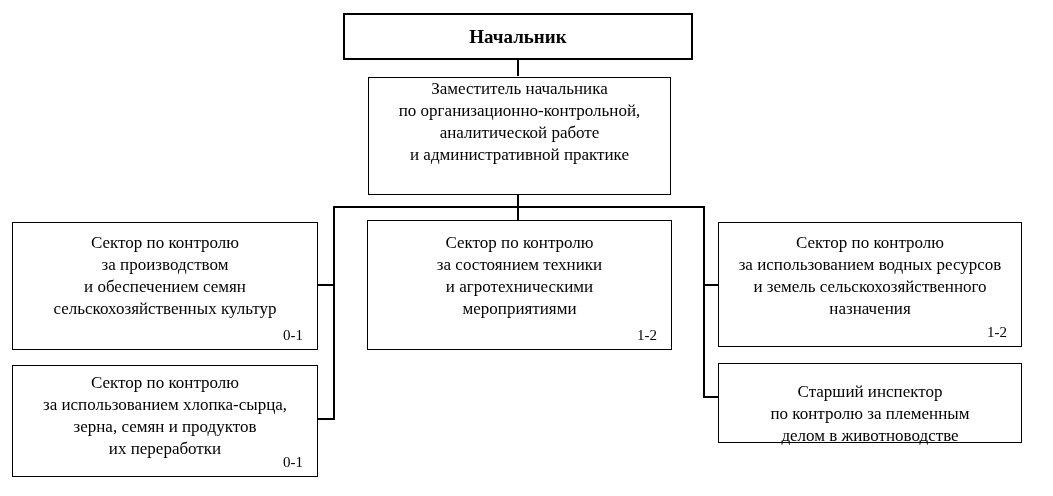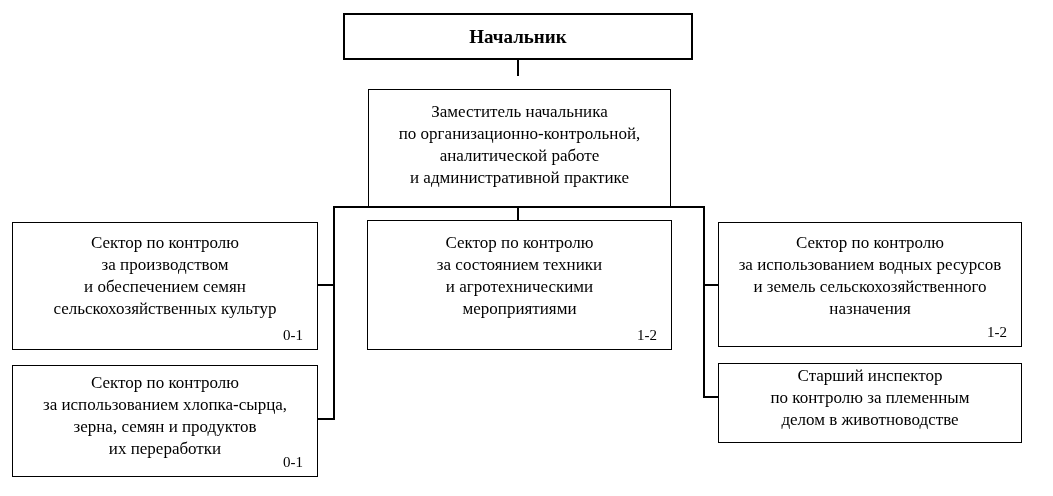--- a/index.html
+++ b/index.html
@@ -29,26 +29,26 @@
     font-size: 15px;
     line-height: 20px;
   }
   
   #chief {
     left: 343px; top: 13px; width: 350px; height: 47px;
     border-width: 2.5px;
     font-weight: bold; font-size: 19px;
     display: flex; align-items: center; justify-content: center;
   }
-  #deputy          { left: 368px; top: 89px;  width: 303px; height: 118px; padding-top: 11px; }
+  #deputy          { left: 368px; top: 77px;  width: 303px; height: 118px; padding-top: 0; }
   #sector-seeds    { left: 12px;  top: 222px; width: 306px; height: 128px; padding-top: 9px; }
   #sector-cotton   { left: 12px;  top: 365px; width: 306px; height: 112px; padding-top: 6px; }
   #sector-tech     { left: 367px; top: 220px; width: 305px; height: 130px; padding-top: 11px; }
   #sector-water    { left: 718px; top: 222px; width: 304px; height: 125px; padding-top: 9px; }
-  #senior-inspector{ left: 718px; top: 363px; width: 304px; height: 80px;  padding-top: 1px; }
+  #senior-inspector{ left: 718px; top: 363px; width: 304px; height: 80px;  padding-top: 17px; }
   
   .line { position: absolute; background: #000000; }
   .line.v { width: 2px; }
   .line.h { height: 2px; }
   #ln-chief-deputy { left: 517px; top: 60px;  height: 16px; }
   #ln-deputy-trunk { left: 517px; top: 193px; height: 15px; }
   #ln-trunk        { left: 333px; top: 206px; width: 372px; }
   #ln-trunk-middle { left: 517px; top: 206px; height: 14px; }
   #ln-left-drop    { left: 333px; top: 206px; height: 214px; }
   #ln-left-stub-1  { left: 318px; top: 284px; width: 16px; }

